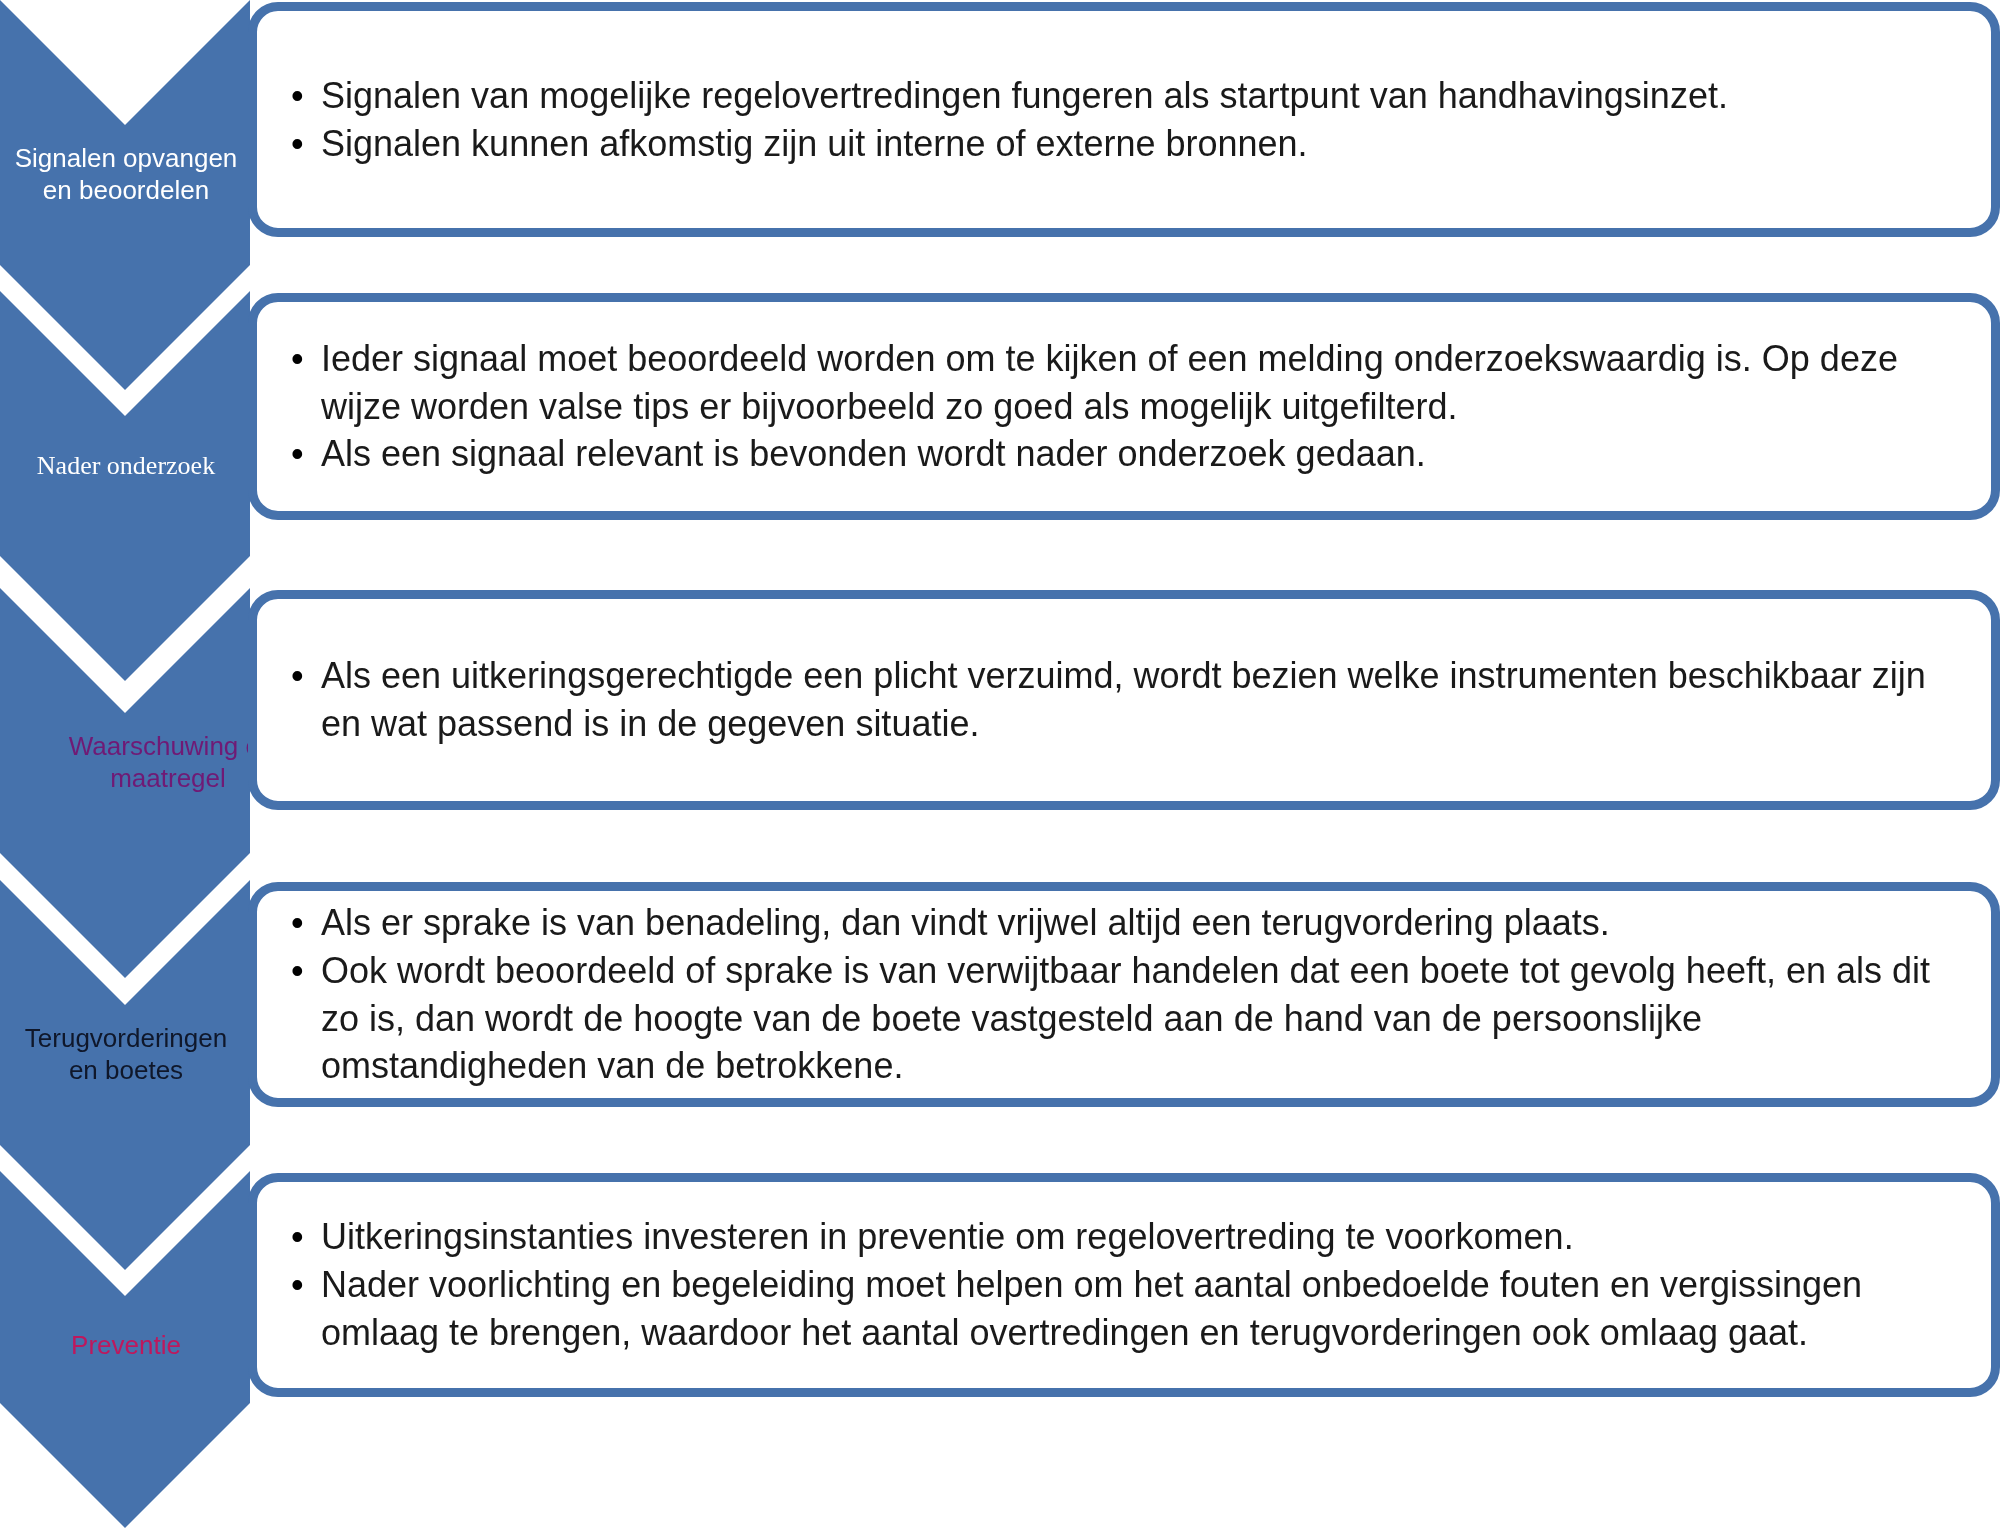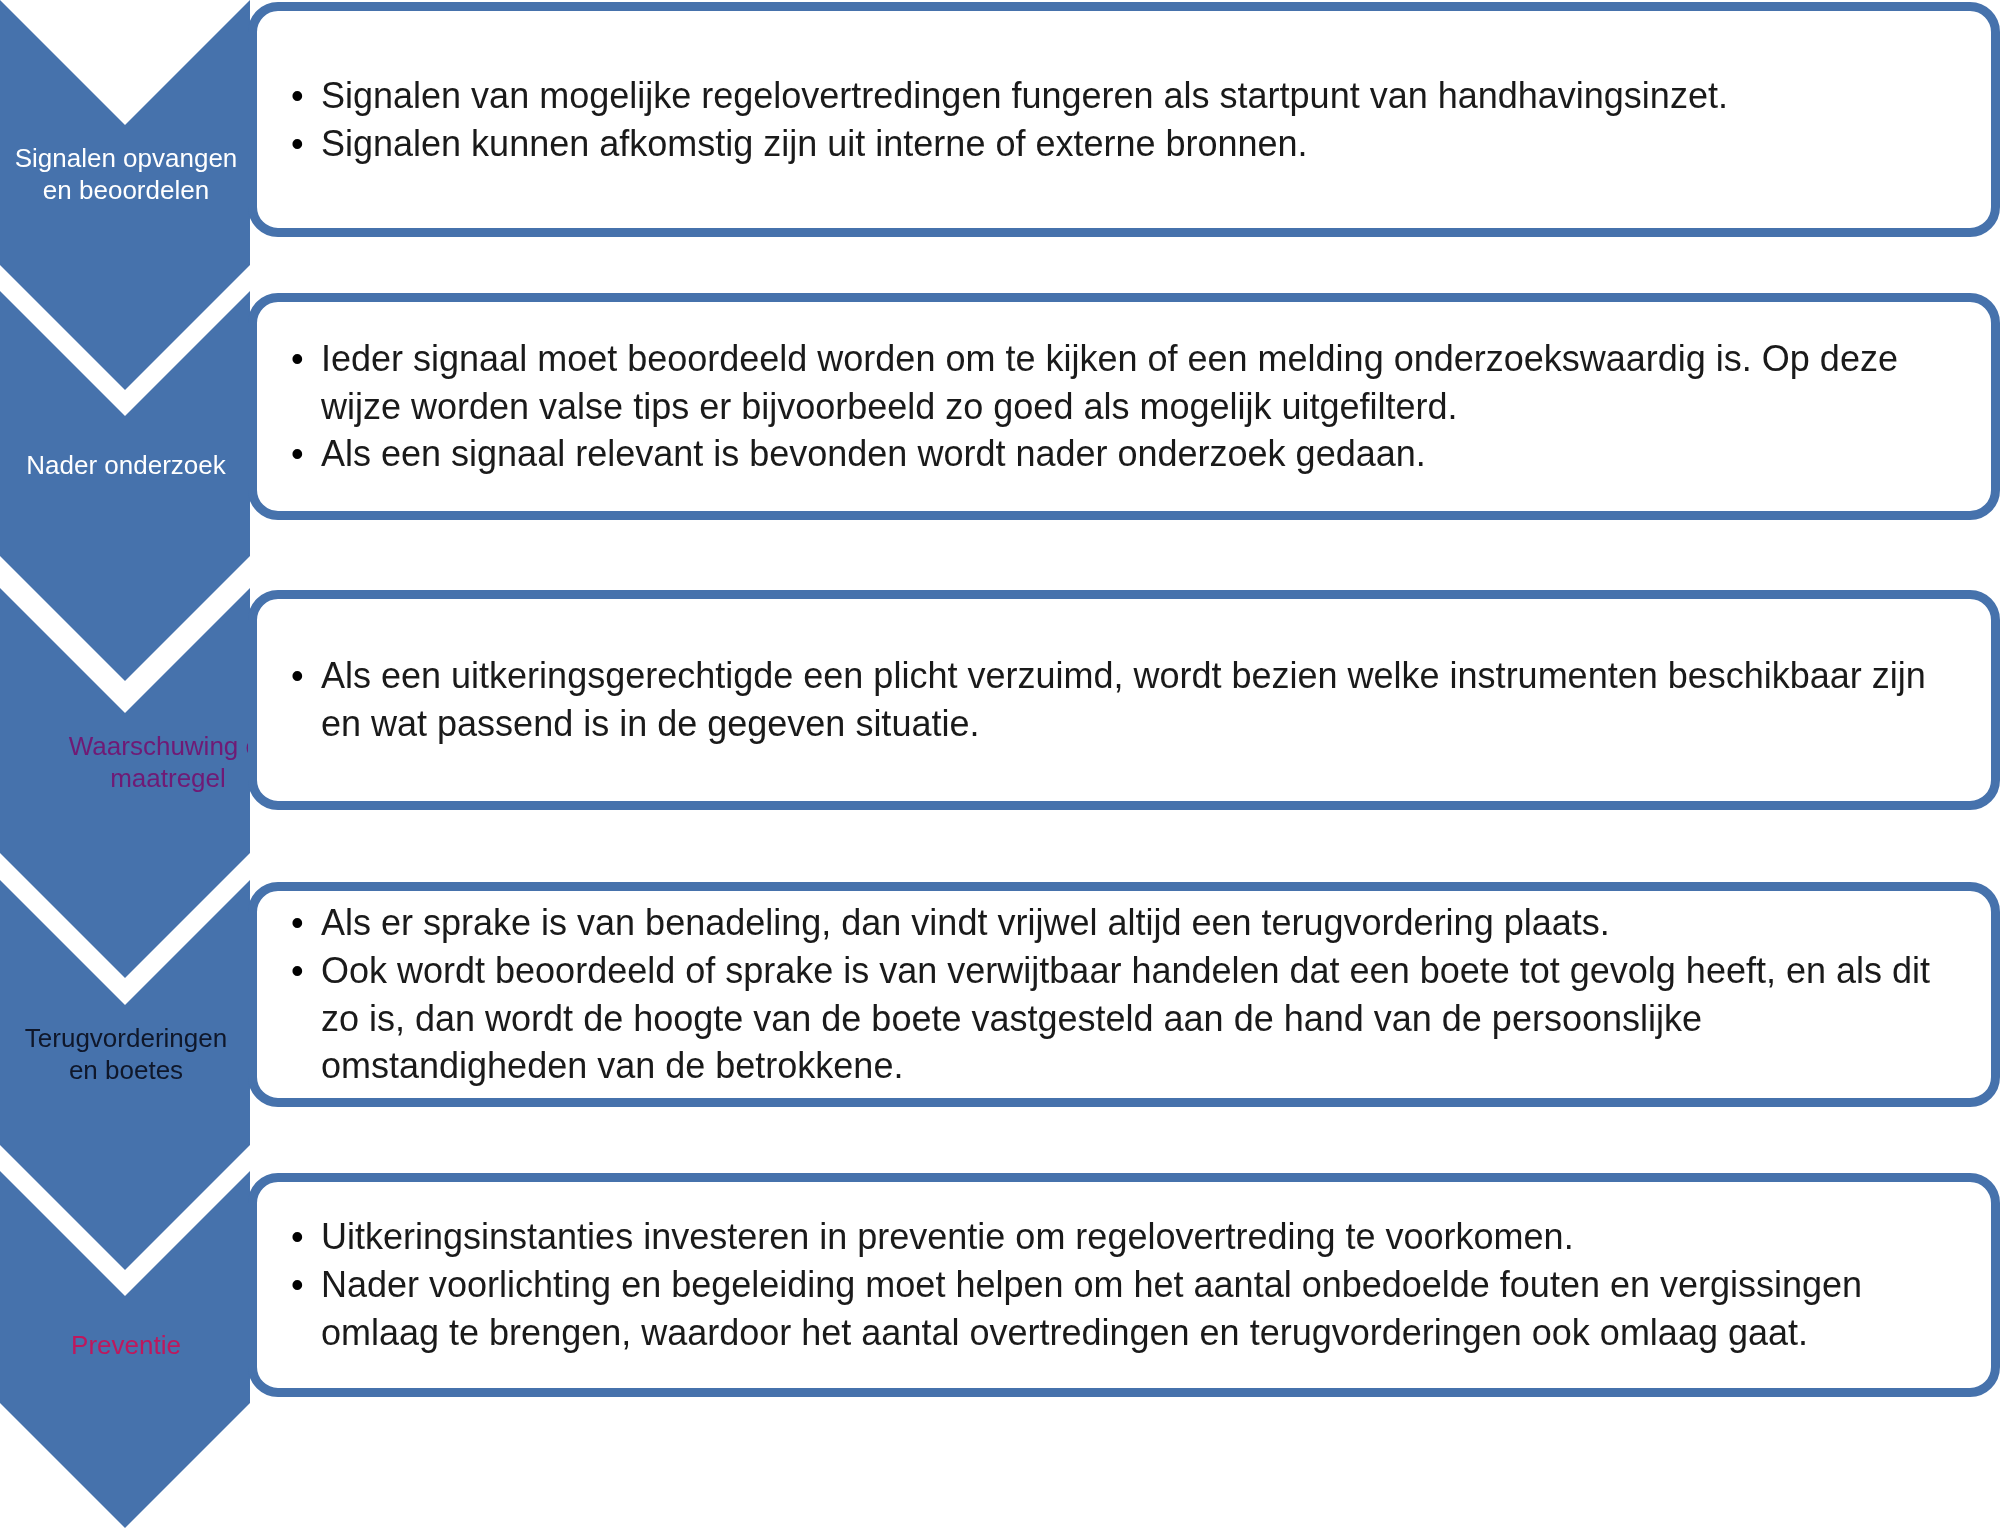--- a/index.html
+++ b/index.html
@@ -58,21 +58,21 @@
     <div class="step-box" style="top: 2px; height: 235px; border-color: rgb(70, 114, 172);">
       <div class="bullet-row" style="color: rgb(26, 26, 26);">
         <span class="bullet-dot">•</span>
         <span class="bullet-text">Signalen van mogelijke regelovertredingen fungeren als startpunt van handhavingsinzet.</span>
       </div>
       <div class="bullet-row" style="color: rgb(26, 26, 26);">
         <span class="bullet-dot">•</span>
         <span class="bullet-text">Signalen kunnen afkomstig zijn uit interne of externe bronnen.</span>
       </div>
     </div>
-    <div class="chev-label" style="top: 418px; color: rgb(255, 255, 255);">Nader onderzoek</div>
+    <div class="chev-label" style="top: 418px; color: rgb(255, 255, 255); font-family: Liberation Serif, serif;">Nader onderzoek</div>
     <div class="step-box" style="top: 293px; height: 227px; border-color: rgb(70, 114, 172);">
       <div class="bullet-row" style="color: rgb(26, 26, 26);">
         <span class="bullet-dot">•</span>
         <span class="bullet-text">Ieder signaal moet beoordeeld worden om te kijken of een melding onderzoekswaardig is. Op deze wijze worden valse tips er bijvoorbeeld zo goed als mogelijk uitgefilterd.</span>
       </div>
       <div class="bullet-row" style="color: rgb(26, 26, 26);">
         <span class="bullet-dot">•</span>
         <span class="bullet-text">Als een signaal relevant is bevonden wordt nader onderzoek gedaan.</span>
       </div>
     </div>

